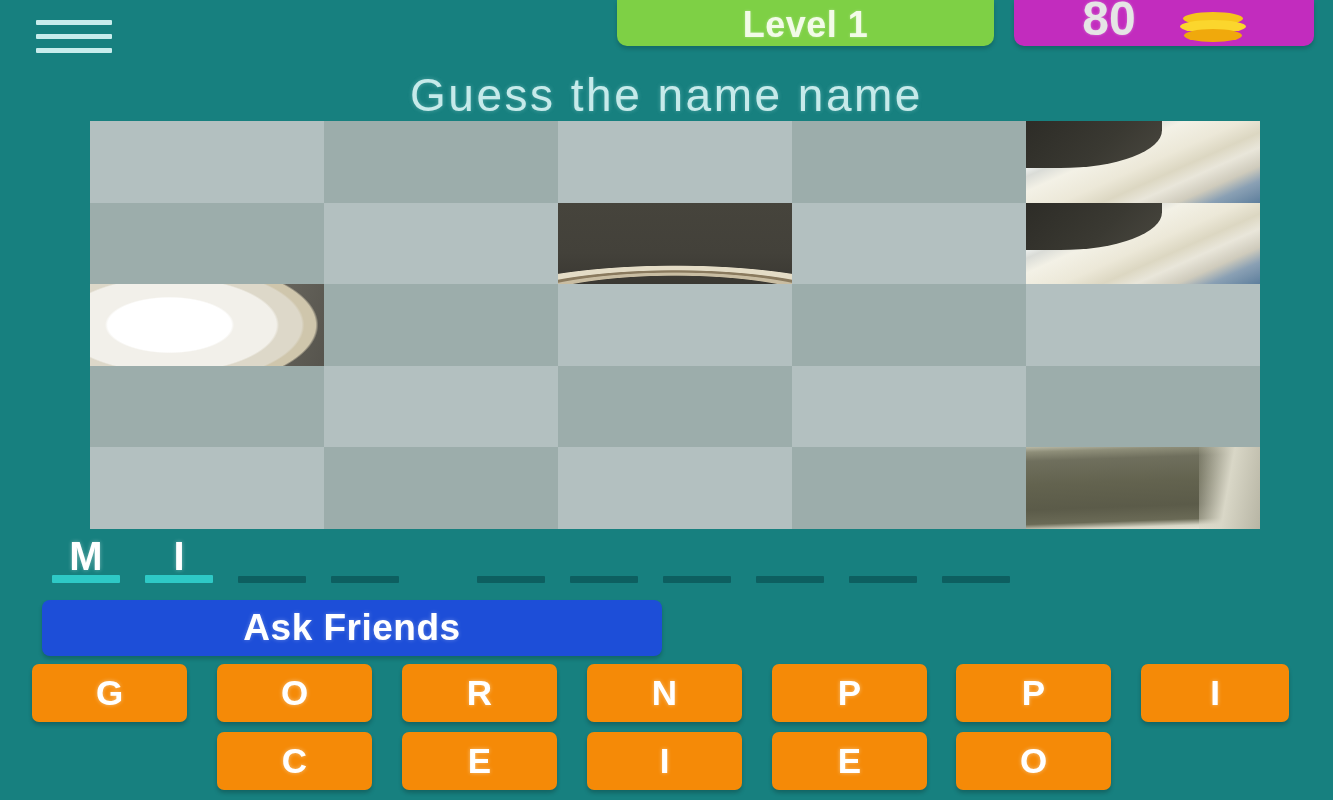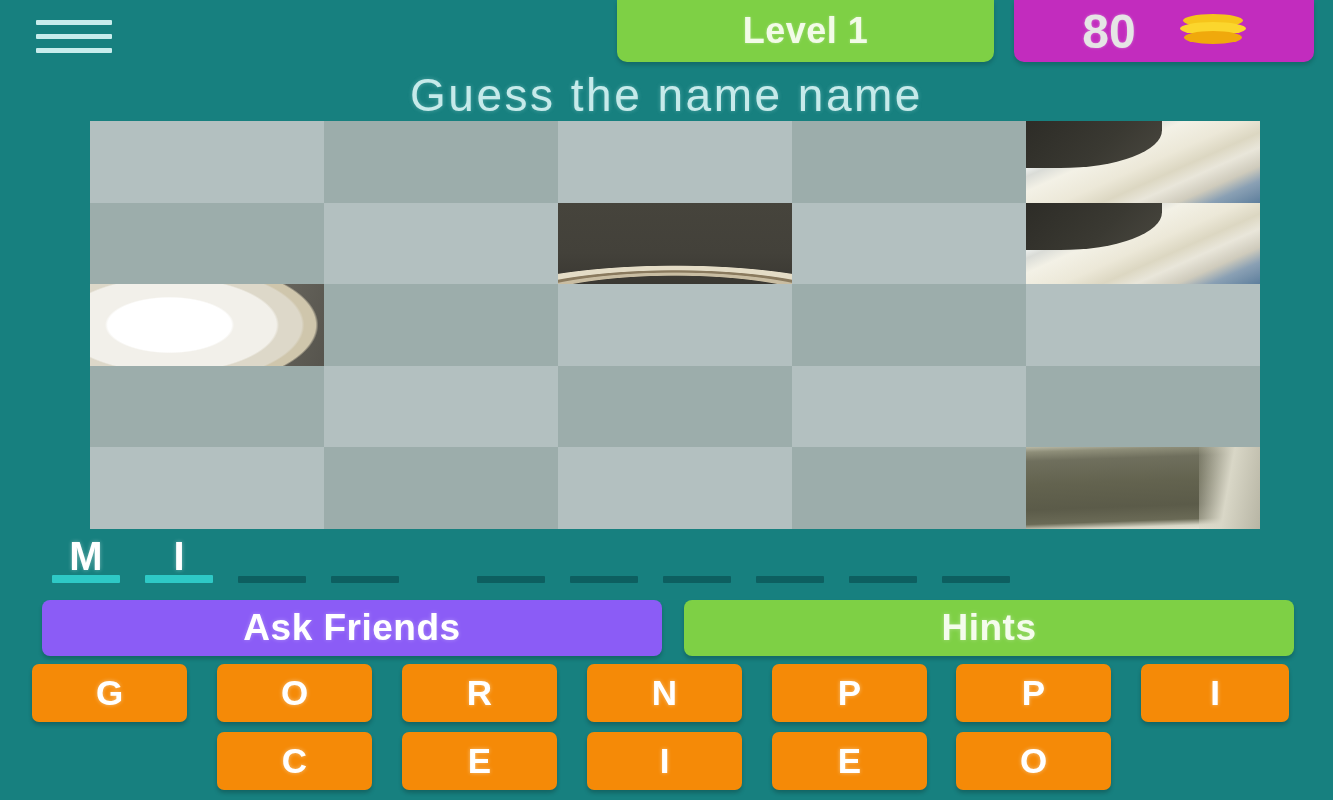--- a/index.html
+++ b/index.html
@@ -45,24 +45,24 @@
   .menu-btn span {
     display: block;
     width: 76px;
     height: 5px;
     background: #c8ecec;
     border-radius: 1px;
   }
   .badge {
     position: absolute;
     top: 0;
-    height: 62px;
+    height: 46px;
     border-radius: 0 0 10px 10px;
     display: flex;
-    align-items: center;
+    align-items: flex-end;
     justify-content: center;
     box-shadow: 0 3px 4px rgba(0,0,0,0.18);
   }
   .badge-level {
     left: 617px;
     width: 377px;
     background: #7ed045;
   }
   .badge-level .badge-text {
     font-size: 36px;
@@ -264,21 +264,21 @@
     color: #ffffff;
     letter-spacing: 0.5px;
     cursor: pointer;
     box-shadow: 0 3px 4px rgba(0,0,0,0.2);
     text-shadow: 0 0 4px rgba(255,255,255,0.3);
     font-family: "Liberation Sans", sans-serif;
   }
   .btn-ask {
     left: 42px;
     width: 620px;
-    background: #8b5cf6;
+    background: #1d4ed8;
   }
   .btn-hints {
     left: 684px;
     width: 610px;
     background: #7ed045;
     color: #f4fcec;
   }
 
   
   .tiles {
@@ -404,21 +404,20 @@
       <div class="slot">
         <span class="bar"></span>
       </div>
       <div class="slot">
         <span class="bar"></span>
       </div>
     </div>
 
   <div class="actions">
     <button class="btn btn-ask">Ask Friends</button>
-    <button class="btn btn-hints">Hints</button>
   </div>
 
   <div class="tiles tiles-row1" id="tiles-row1">
       <button class="tile" style="left: 32px; width: 155px;">G</button>
       <button class="tile" style="left: 217px; width: 155px;">O</button>
       <button class="tile" style="left: 402px; width: 155px;">R</button>
       <button class="tile" style="left: 587px; width: 155px;">N</button>
       <button class="tile" style="left: 772px; width: 155px;">P</button>
       <button class="tile" style="left: 956px; width: 155px;">P</button>
       <button class="tile" style="left: 1141px; width: 148px;">I</button>

